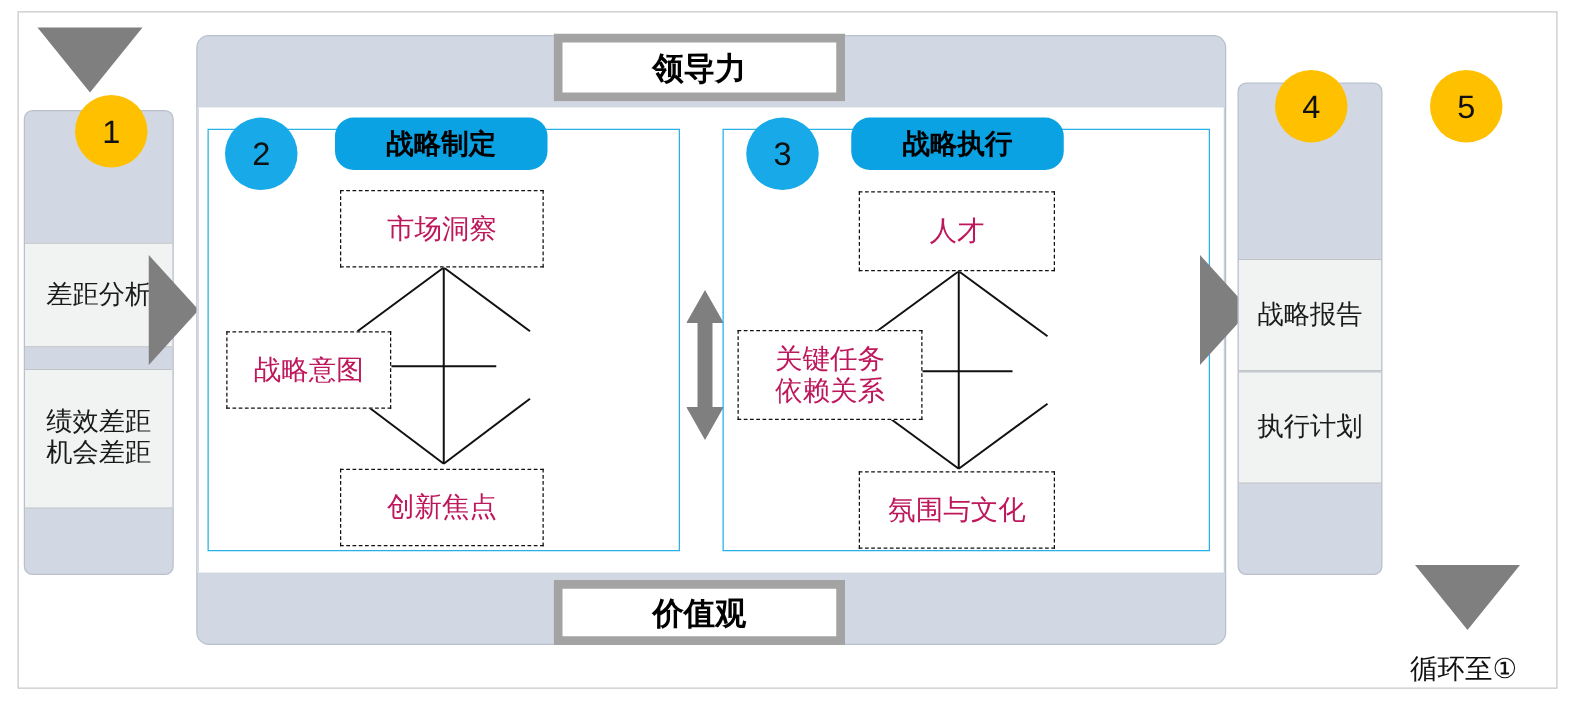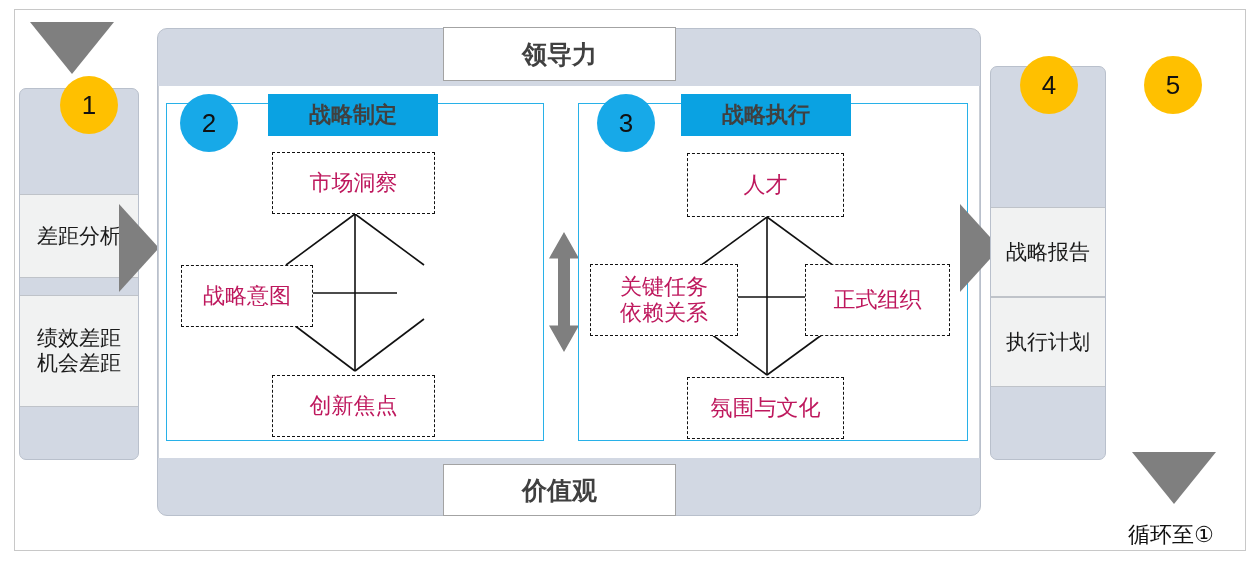--- a/index.html
+++ b/index.html
@@ -110,48 +110,49 @@
     width: 822px;
     height: 372px;
     background: #ffffff;
     border-left: 1px solid #c9ced6;
     border-right: 1px solid #c9ced6;
     box-sizing: border-box;
   }
   .band-label {
     position: absolute;
     background: #ffffff;
-    border: 1px solid #a3a3a3;
+    border: 7px solid #a3a3a3;
     display: flex;
     align-items: center;
     justify-content: center;
     font-size: 25px;
     font-weight: bold;
-    color: #404040;
+    color: #000000;
     box-sizing: border-box;
     z-index: 12;
   }
 
   
   .diamond-box {
     position: absolute;
     border: 1.5px solid #28b1e8;
     background: transparent;
     box-sizing: border-box;
   }
   .diamond-title {
     position: absolute;
     background: #0aa2e2;
-    color: #404040;
+    color: #000000;
     font-size: 22px;
     font-weight: bold;
     display: flex;
     align-items: center;
     justify-content: center;
     z-index: 20;
+    border-radius: 15px;
   }
 
   
   .node {
     position: absolute;
     border: 1.7px dashed #111111;
     background: #ffffff;
     display: flex;
     align-items: center;
     justify-content: center;
@@ -232,21 +233,20 @@
     <line x1="189" y1="114" x2="260" y2="166"></line>
     <line x1="118" y1="220" x2="189" y2="272"></line>
     <line x1="260" y1="220" x2="189" y2="272"></line>
     <line x1="189" y1="114" x2="189" y2="272"></line>
     <line x1="148" y1="194" x2="232" y2="194"></line>
   </svg>
 
   <div class="node" style="left:687px; top:153px; width:157px; height:64px;">人才</div>
   <div class="node" style="left:590px; top:264px; width:148px; height:72px; white-space:pre-line;">关键任务
 依赖关系</div>
-  <div class="node" style="left:805px; top:264px; width:145px; height:72px;">正式组织</div>
   <div class="node" style="left:687px; top:377px; width:157px; height:62px;">氛围与文化</div>
 
   <div class="tri-right" style="left:960px; top:204px;"></div>
 
   <div class="panel" style="left:990px; top:66px; width:116px; height:394px;">
     <div class="panel-cell" style="top:140px; height:90px;">战略报告</div>
     <div class="panel-cell" style="top:230px; height:90px;">执行计划</div>
   </div>
   <div class="badge badge-yellow" style="left:1020px; top:56px; width:58px; height:58px;">4</div>
 

